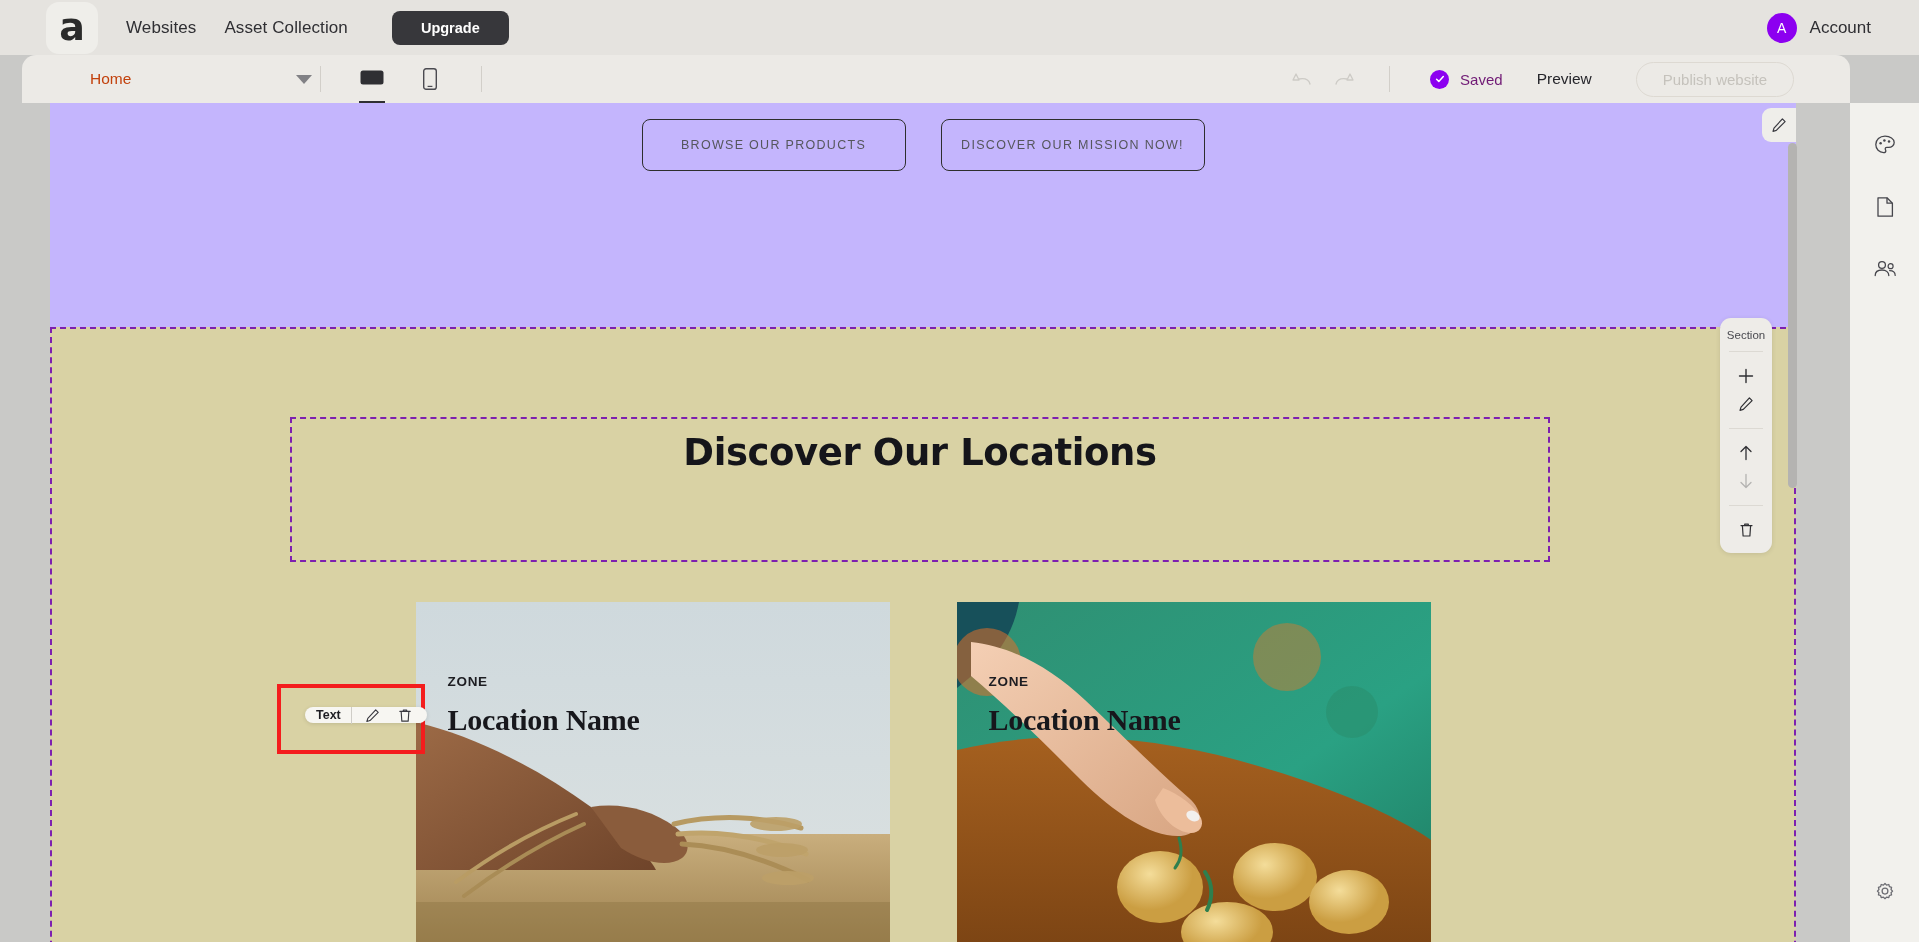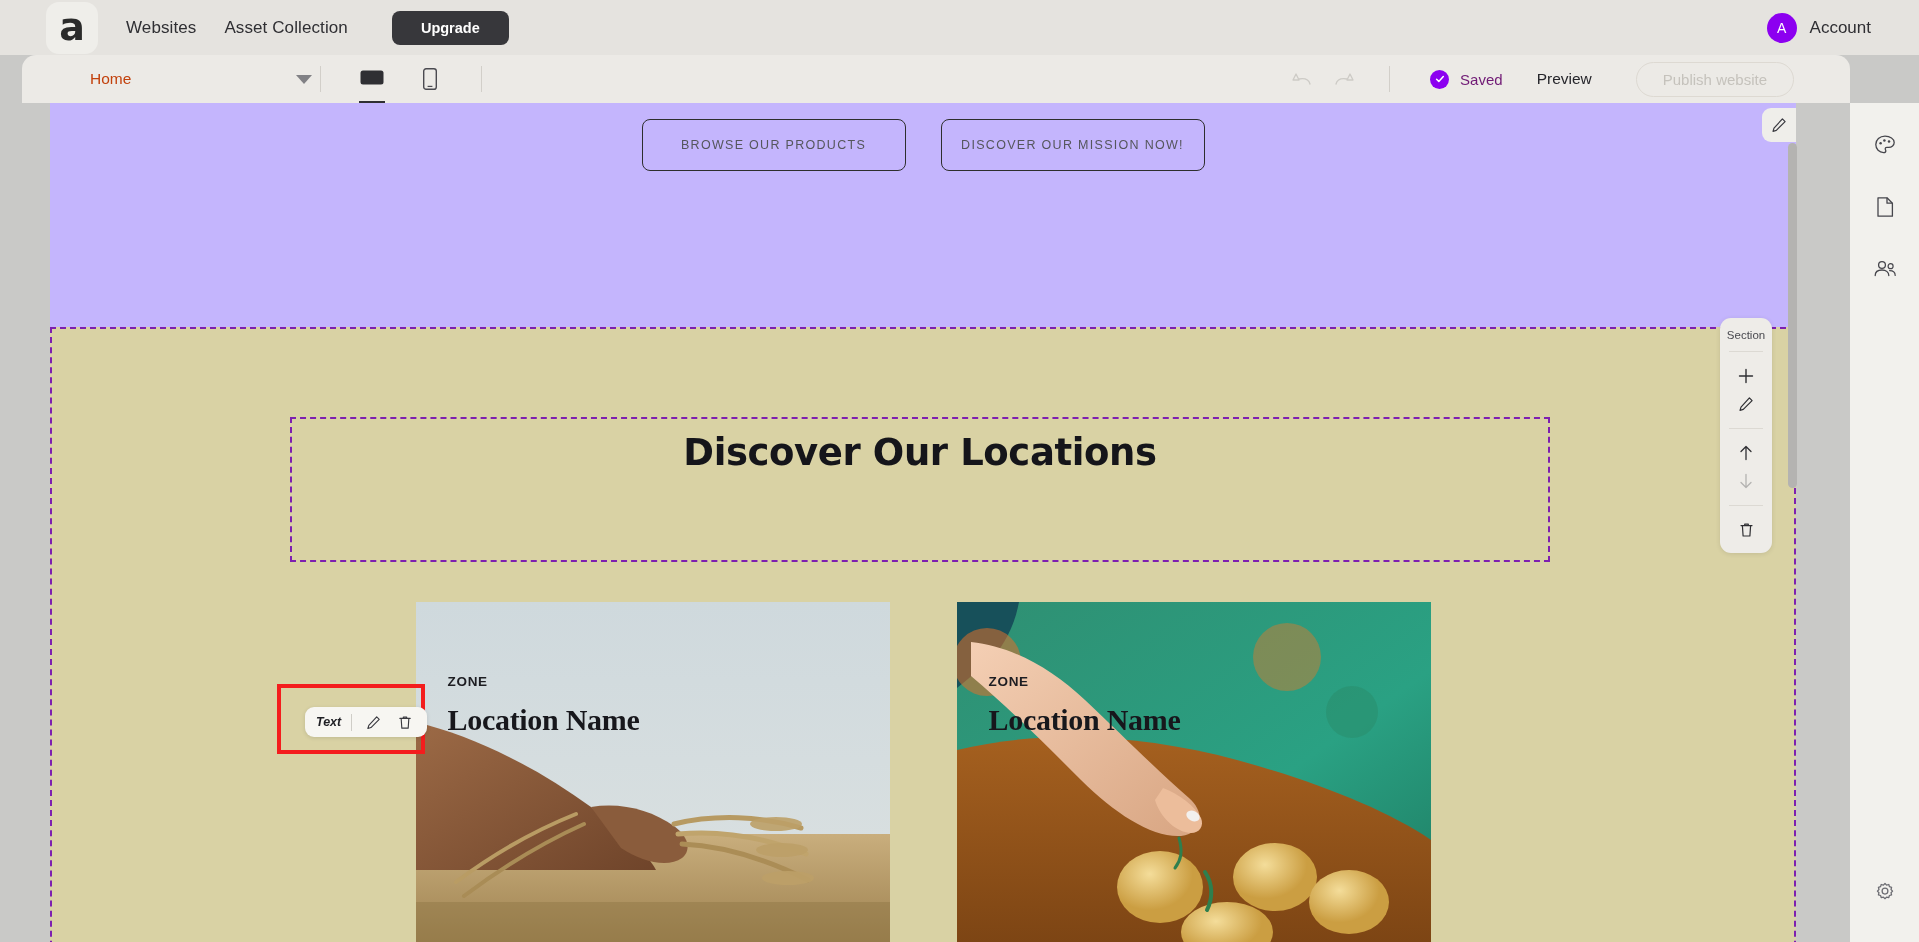--- a/index.html
+++ b/index.html
@@ -162,27 +162,26 @@
 
   
   .sel-frame {
     position: absolute; left: 227px; top: 357px;
     width: 148px; height: 70px;
     border: 4px solid #f41d1d;
     z-index: 30;
   }
   .widget-pill {
     position: absolute; left: 255px; top: 380px;
-    height: 30px; background: #f7f6f2;
+    height: 16px; background: #f7f6f2;
     border-radius: 9px;
     display: flex; align-items: center;
     padding: 0 11px; gap: 10px;
     box-shadow: 0 1px 4px rgba(0,0,0,.12);
     z-index: 31;
-    font-style: italic;
   }
   .widget-label { font-size: 12.5px; color: #1f1f24; font-weight: 600; }
   .widget-sep { width: 1px; height: 17px; background: #cfcdc7; }
   .w-icon { width: 22px; height: 22px; display: flex; align-items: center;
             justify-content: center; cursor: pointer; }
 
   
   .cards-row {
     position: absolute; top: 275px; left: 0; right: 0;
     display: flex; justify-content: center; gap: 67px;

